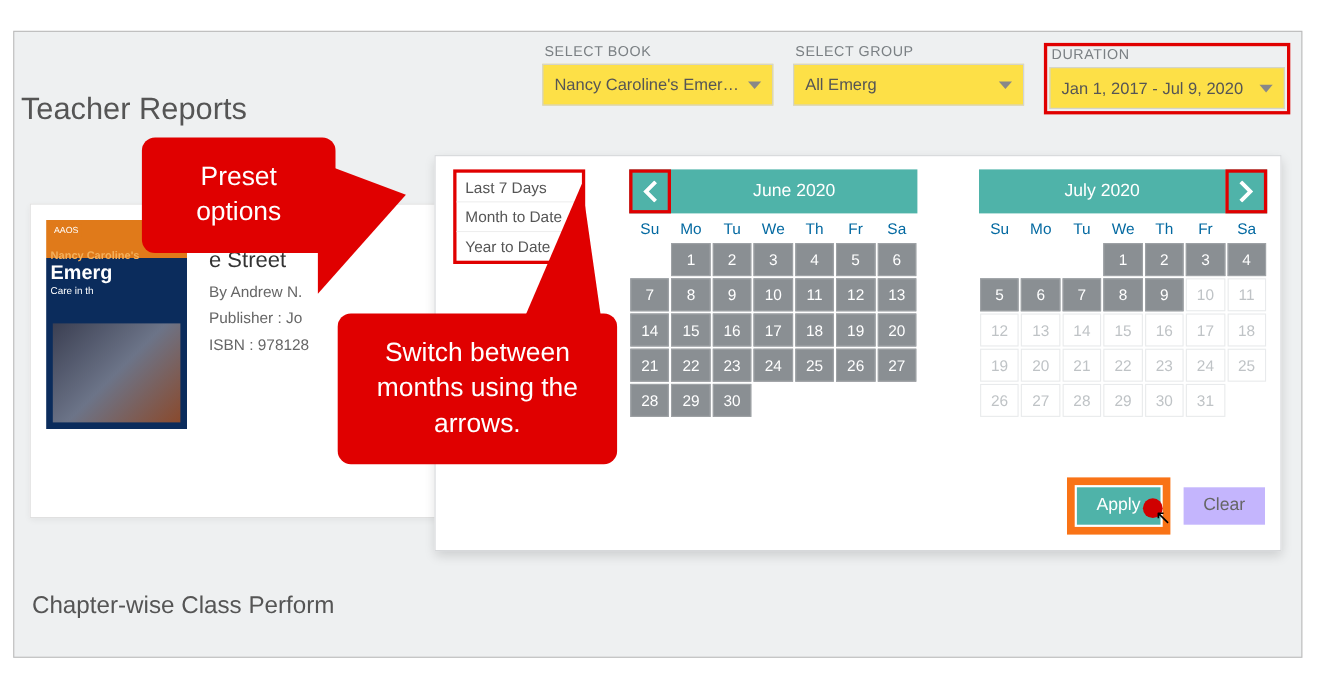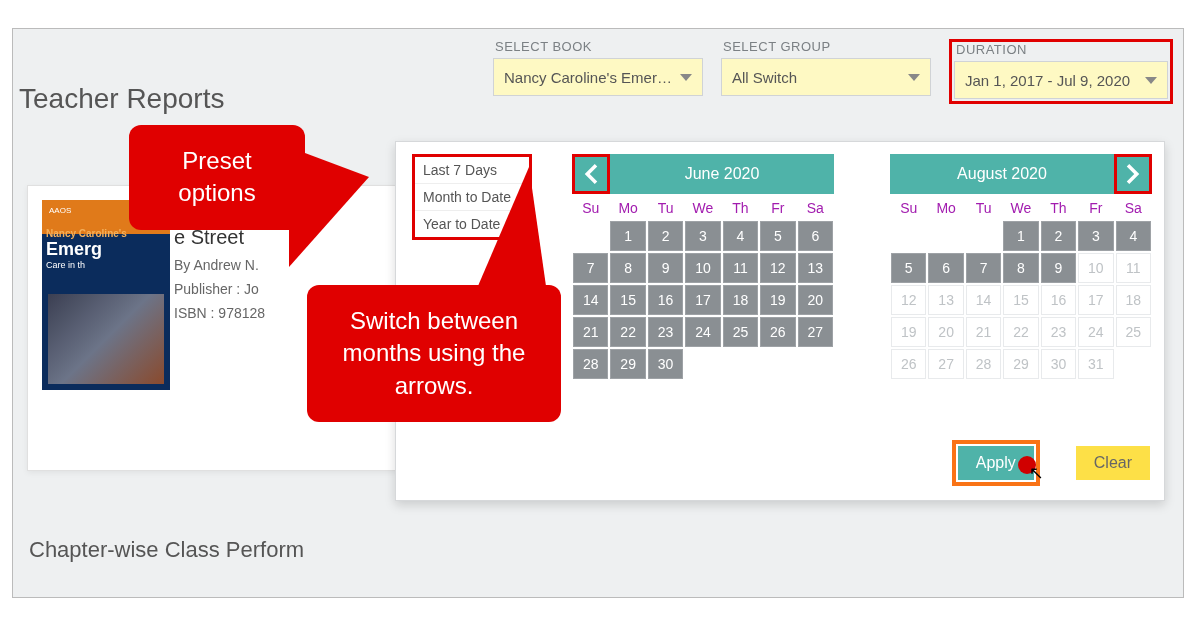--- a/index.html
+++ b/index.html
@@ -43,21 +43,21 @@
   }
   .filter-label {
     font-size: 13px;
     color: #7b8084;
     letter-spacing: 0.5px;
     margin-left: 2px;
   }
   .filter-select {
     width: 210px;
     height: 38px;
-    background: #fef9c3;
+    background: #fde047;
     border: 1px solid #d0d3d6;
     display: flex;
     align-items: center;
     justify-content: space-between;
     padding: 0 10px;
     font-size: 15px;
     color: #555;
     cursor: pointer;
   }
   .filter-select.duration { width: 214px; }
@@ -71,21 +71,21 @@
   .book-card {
     position: absolute;
     top: 156px;
     left: 14px;
     background: #fff;
     border: 1px solid #e0e0e0;
     width: 372px;
     height: 286px;
     padding: 14px;
     display: flex;
-    gap: 4px;
+    gap: 20px;
     box-shadow: 0 2px 6px rgba(0,0,0,0.06);
   }
   .cover {
     width: 128px;
     height: 190px;
     background: linear-gradient(180deg,#e07a1a 0 18%,#0b2c5c 18% 100%);
     color: #fff;
     font-size: 10px;
     padding: 4px;
     position: relative;
@@ -152,21 +152,21 @@
     color: #fff;
     font-size: 20px;
     cursor: pointer;
     border: 3px solid #e00000;
     box-sizing: border-box;
   }
   .cal-arrow svg { width: 14px; height: 20px; fill: #fff; }
   .cal-header-row { display:flex; align-items: stretch;}
   .cal-title { flex: 1; display:flex; align-items:center; justify-content:center; background:#4fb3a9; color:#fff; font-size:16px;}
   .dow-row, .cal-row { display: grid; grid-template-columns: repeat(7, 1fr); }
-  .dow { text-align: center; font-size: 14px; color: #a21caf; padding: 6px 0 4px;}
+  .dow { text-align: center; font-size: 14px; color: #0369a1; padding: 6px 0 4px;}
   .cell {
     height: 30px;
     margin: 1px;
     display: flex;
     align-items: center;
     justify-content: center;
     font-size: 14px;
     color: #fff;
     background: #8a8f93;
     border: 1px solid #9ea2a6;
@@ -174,30 +174,30 @@
   .cell.empty { background: transparent; border: none; }
   .cell.out { background: #fff; color: #bfc3c6; border: 1px solid #e8eaec;}
   .actions {
     position: absolute;
     bottom: 14px;
     right: 14px;
     display: flex;
     gap: 12px;
     align-items: center;
   }
-  .apply-wrap { border: 4px solid #f97316; padding: 2px;}
+  .apply-wrap { border: 7px solid #f97316; padding: 2px;}
   .btn {
     padding: 8px 18px;
     font-size: 16px;
     border: none;
     cursor: pointer;
     position: relative;
   }
   .btn-apply { background: #4fb3a9; color: #fff; }
-  .btn-clear { background: #fde047; color: #666; margin-left: 24px; }
+  .btn-clear { background: #c4b5fd; color: #666; }
   .cursor-dot {
     position: absolute; right: -2px; bottom: 6px;
     width: 18px; height: 18px; border-radius: 50%;
     background: #d00000;
   }
   .cursor-arrow {
     position: absolute; right: -10px; bottom: -4px;
     font-size: 18px; color:#000;
   }
   
@@ -244,21 +244,21 @@
     <div class="filter-group">
       <div class="filter-label">SELECT BOOK</div>
       <div class="filter-select">
         <span>Nancy Caroline's Emer…</span>
         <span class="caret"></span>
       </div>
     </div>
     <div class="filter-group">
       <div class="filter-label">SELECT GROUP</div>
       <div class="filter-select">
-        <span>All Switch</span>
+        <span>All Emerg</span>
         <span class="caret"></span>
       </div>
     </div>
     <div class="filter-group duration">
       <div class="filter-label">DURATION</div>
       <div class="filter-select duration">
         <span>Jan 1, 2017 - Jul 9, 2020</span>
         <span class="caret"></span>
       </div>
     </div>
@@ -354,21 +354,21 @@
               <div class="cell empty"></div>
               <div class="cell empty"></div>
               <div class="cell empty"></div>
               <div class="cell empty"></div>
             </div>
           </div>
       </div>
 
       <div class="calendar">
         <div class="cal-header-row">
-          <div class="cal-title">August 2020</div>
+          <div class="cal-title">July 2020</div>
           <div class="cal-arrow">
             <svg viewBox="0 0 10 16">
                 <path d="M2 0 L10 8 L2 16 L0 14 L6 8 L0 2 Z"></path>
               </svg>
           </div>
         </div>
         <div class="dow-row" id="dow-right">
             <div class="dow">Su</div>
             <div class="dow">Mo</div>
             <div class="dow">Tu</div>

